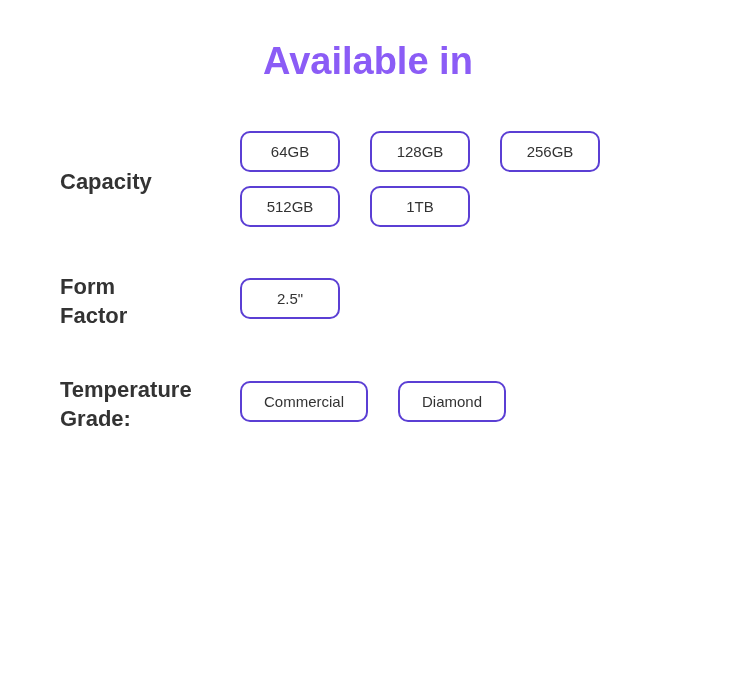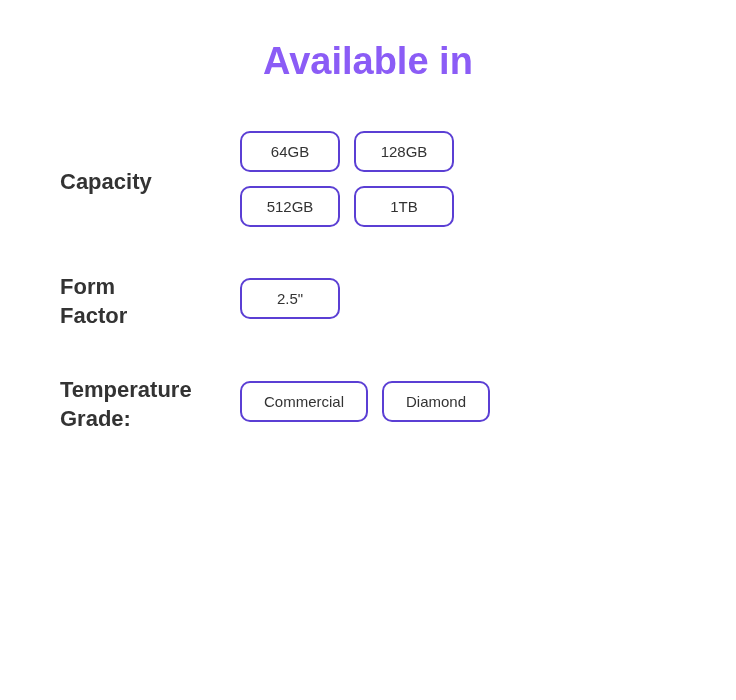--- a/index.html
+++ b/index.html
@@ -48,21 +48,21 @@
 
     .options-grid {
       display: flex;
       flex-wrap: wrap;
       gap: 14px;
       flex: 1;
     }
 
     .option-row {
       display: flex;
-      gap: 14px;
+      gap: 30px;
       width: 100%;
     }
 
     .option-badge {
       border: 2px solid #5b3fd4;
       border-radius: 10px;
       padding: 10px 22px;
       font-size: 15px;
       font-weight: 400;
       color: #333333;
@@ -79,20 +79,21 @@
 <div class="container">
   <h1 class="page-title">Available in</h1>
 
   <div id="sections-wrapper">
       <div class="section">
         <div class="section-label" style="white-space: pre-line;">Capacity</div>
         <div class="options-grid">
           <div class="option-row">
             <div class="option-badge">64GB</div>
             <div class="option-badge">128GB</div>
+            <div class="option-badge">256GB</div>
           </div>
           <div class="option-row">
             <div class="option-badge">512GB</div>
             <div class="option-badge">1TB</div>
           </div>
         </div>
       </div>
       <div class="section">
         <div class="section-label" style="white-space: pre-line;">Form
 Factor</div>

